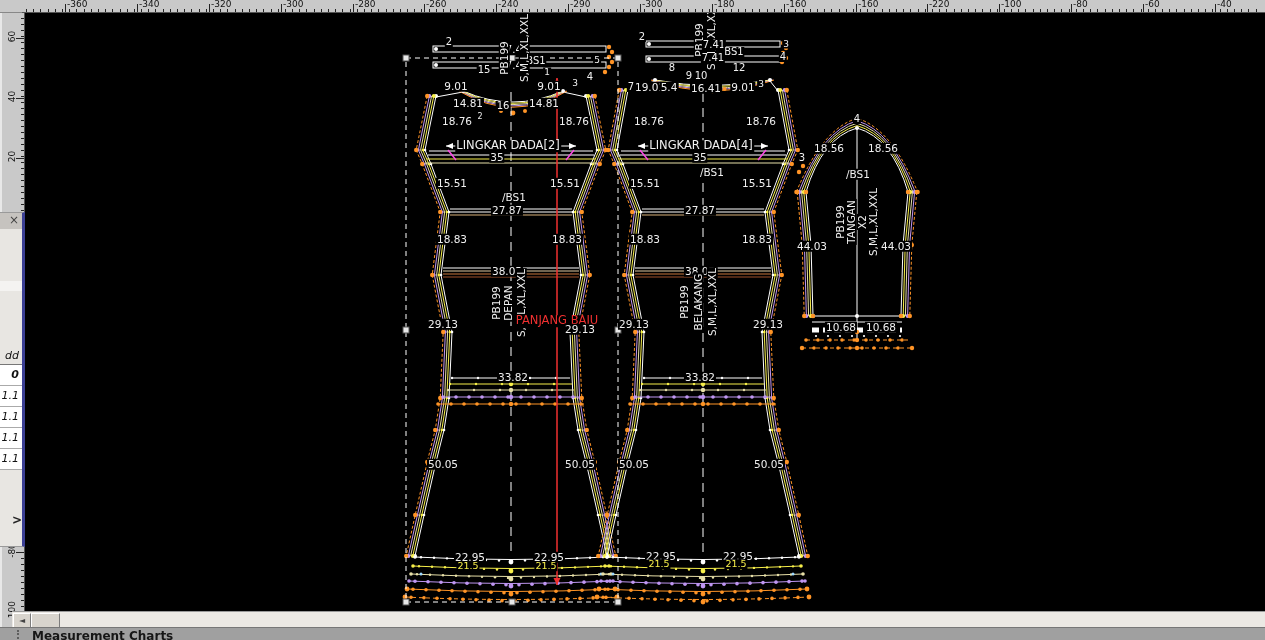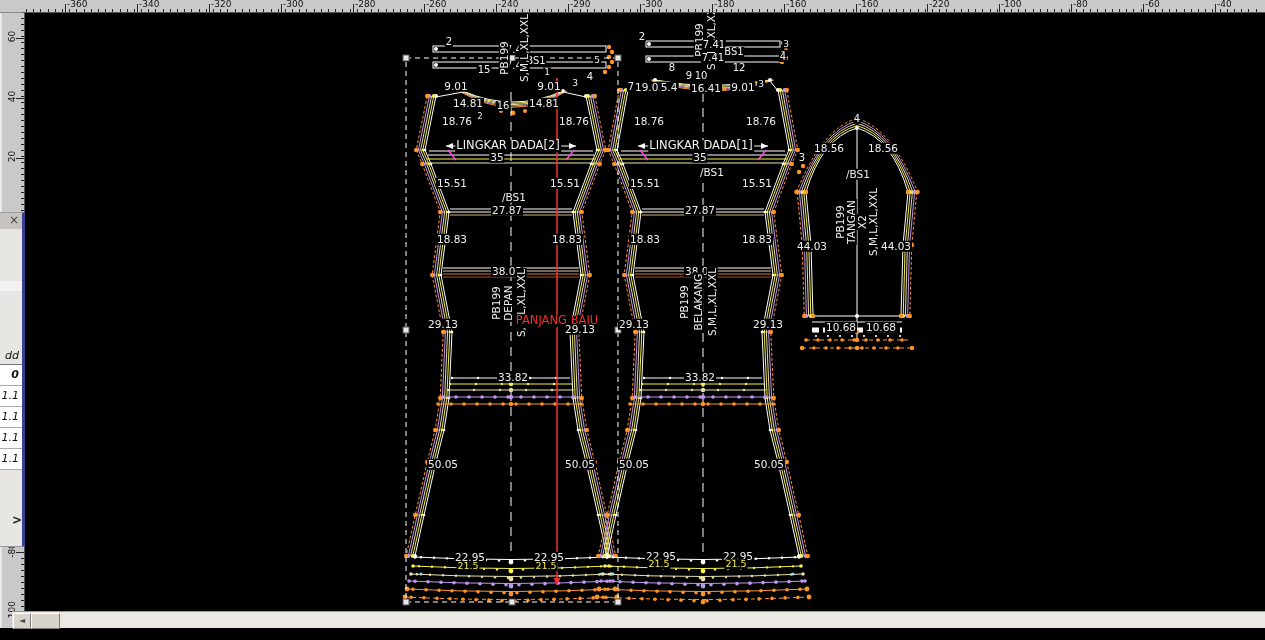--- a/index.html
+++ b/index.html
@@ -838,21 +838,21 @@
         <span class="cl" style="left: 701px; top: 76px; font-size: 10px;">10</span>
         <span class="cl" style="left: 739px; top: 68px; font-size: 10px;">12</span>
         <span class="cl" style="left: 631px; top: 87px; font-size: 10px;">7</span>
         <span class="cl" style="left: 650px; top: 87px;">19.01</span>
         <span class="cl" style="left: 669px; top: 87px;">5.4</span>
         <span class="cl" style="left: 706px; top: 88px;">16.41</span>
         <span class="cl" style="left: 743px; top: 87px;">9.01</span>
         <span class="cl" style="left: 761px; top: 84px; font-size: 9px;">3</span>
         <span class="cl" style="left: 649px; top: 121px;">18.76</span>
         <span class="cl" style="left: 761px; top: 121px;">18.76</span>
-        <span class="cl" style="left: 701px; top: 146px; font-size: 11.5px;">LINGKAR DADA[1]</span>
+        <span class="cl" style="left: 701px; top: 146px; font-size: 11.5px;">LINGKAR DADA[4]</span>
         <span class="cl" style="left: 700px; top: 157px;">35</span>
         <span class="cl" style="left: 645px; top: 183px;">15.51</span>
         <span class="cl" style="left: 757px; top: 183px;">15.51</span>
         <span class="cl" style="left: 712px; top: 172px;">/BS1</span>
         <span class="cl" style="left: 700px; top: 210px;">27.87</span>
         <span class="cl" style="left: 645px; top: 239px;">18.83</span>
         <span class="cl" style="left: 757px; top: 239px;">18.83</span>
         <span class="cl" style="left: 700px; top: 271px;">38.05</span>
         <span class="cl rot" style="left: 684px; top: 302px;">PB199</span>
         <span class="cl rot" style="left: 698px; top: 302px;">BELAKANG</span>
@@ -1223,14 +1223,18 @@
     <span id="sp-more">&gt;</span>
   </div>
 
   <div id="hscroll">
     <div id="hs-btn">
       <span>◄</span>
     </div>
     <div id="hs-thumb"></div>
   </div>
 
+  <div id="bottom-bar">
+    <span id="bb-grip"></span>
+    <span id="bb-title">Measurement Charts</span>
+  </div>
 
 </div>
 
 </body></html>

